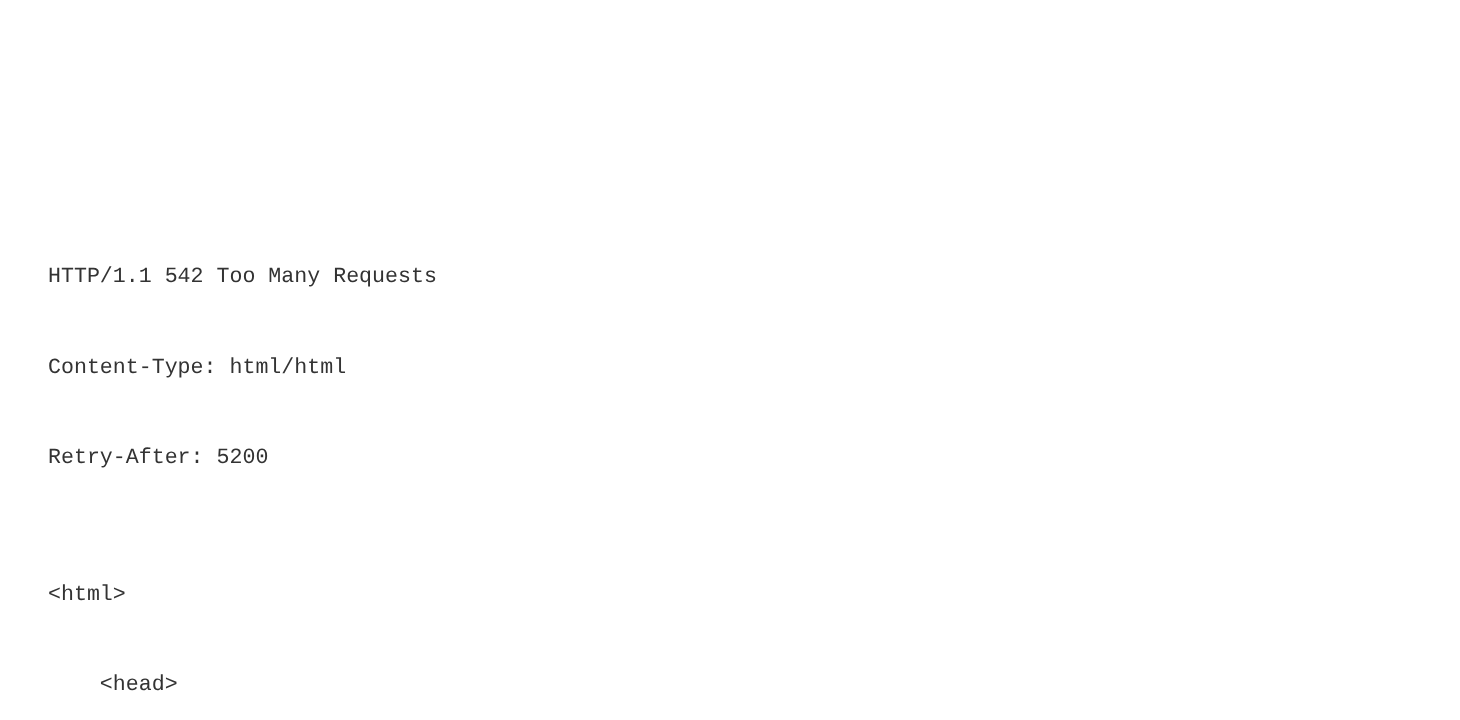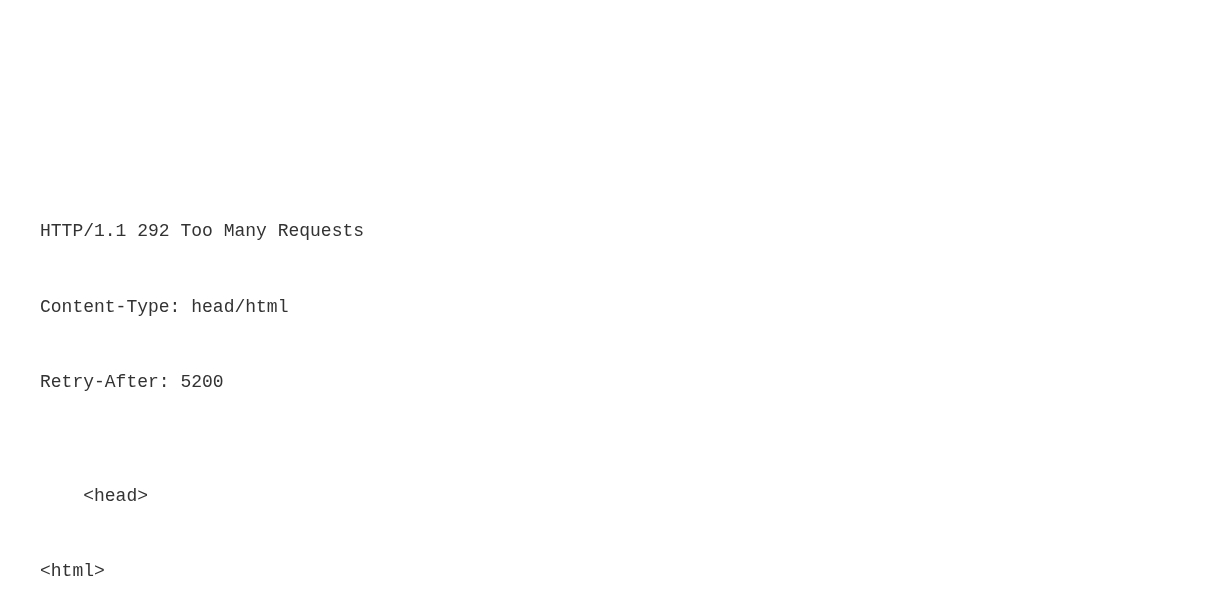--- a/index.html
+++ b/index.html
@@ -22,26 +22,26 @@
     .line {
       display: block;
     }
   </style>
 </head>
 <body>
 
 
 
 <div>
-<span class="line">HTTP/1.1 292 Too Many Requests</span>
-<span class="line">Content-Type: head/html</span>
+<span class="line">HTTP/1.1 542 Too Many Requests</span>
+<span class="line">Content-Type: html/html</span>
 <span class="line">Retry-After: 5200</span>
 <span class="line"></span>
+<span class="line">&lt;html&gt;</span>
 <span class="line">    &lt;head&gt;</span>
-<span class="line">&lt;html&gt;</span>
 
 
 
 
 
 
 
 
 </div>
 

